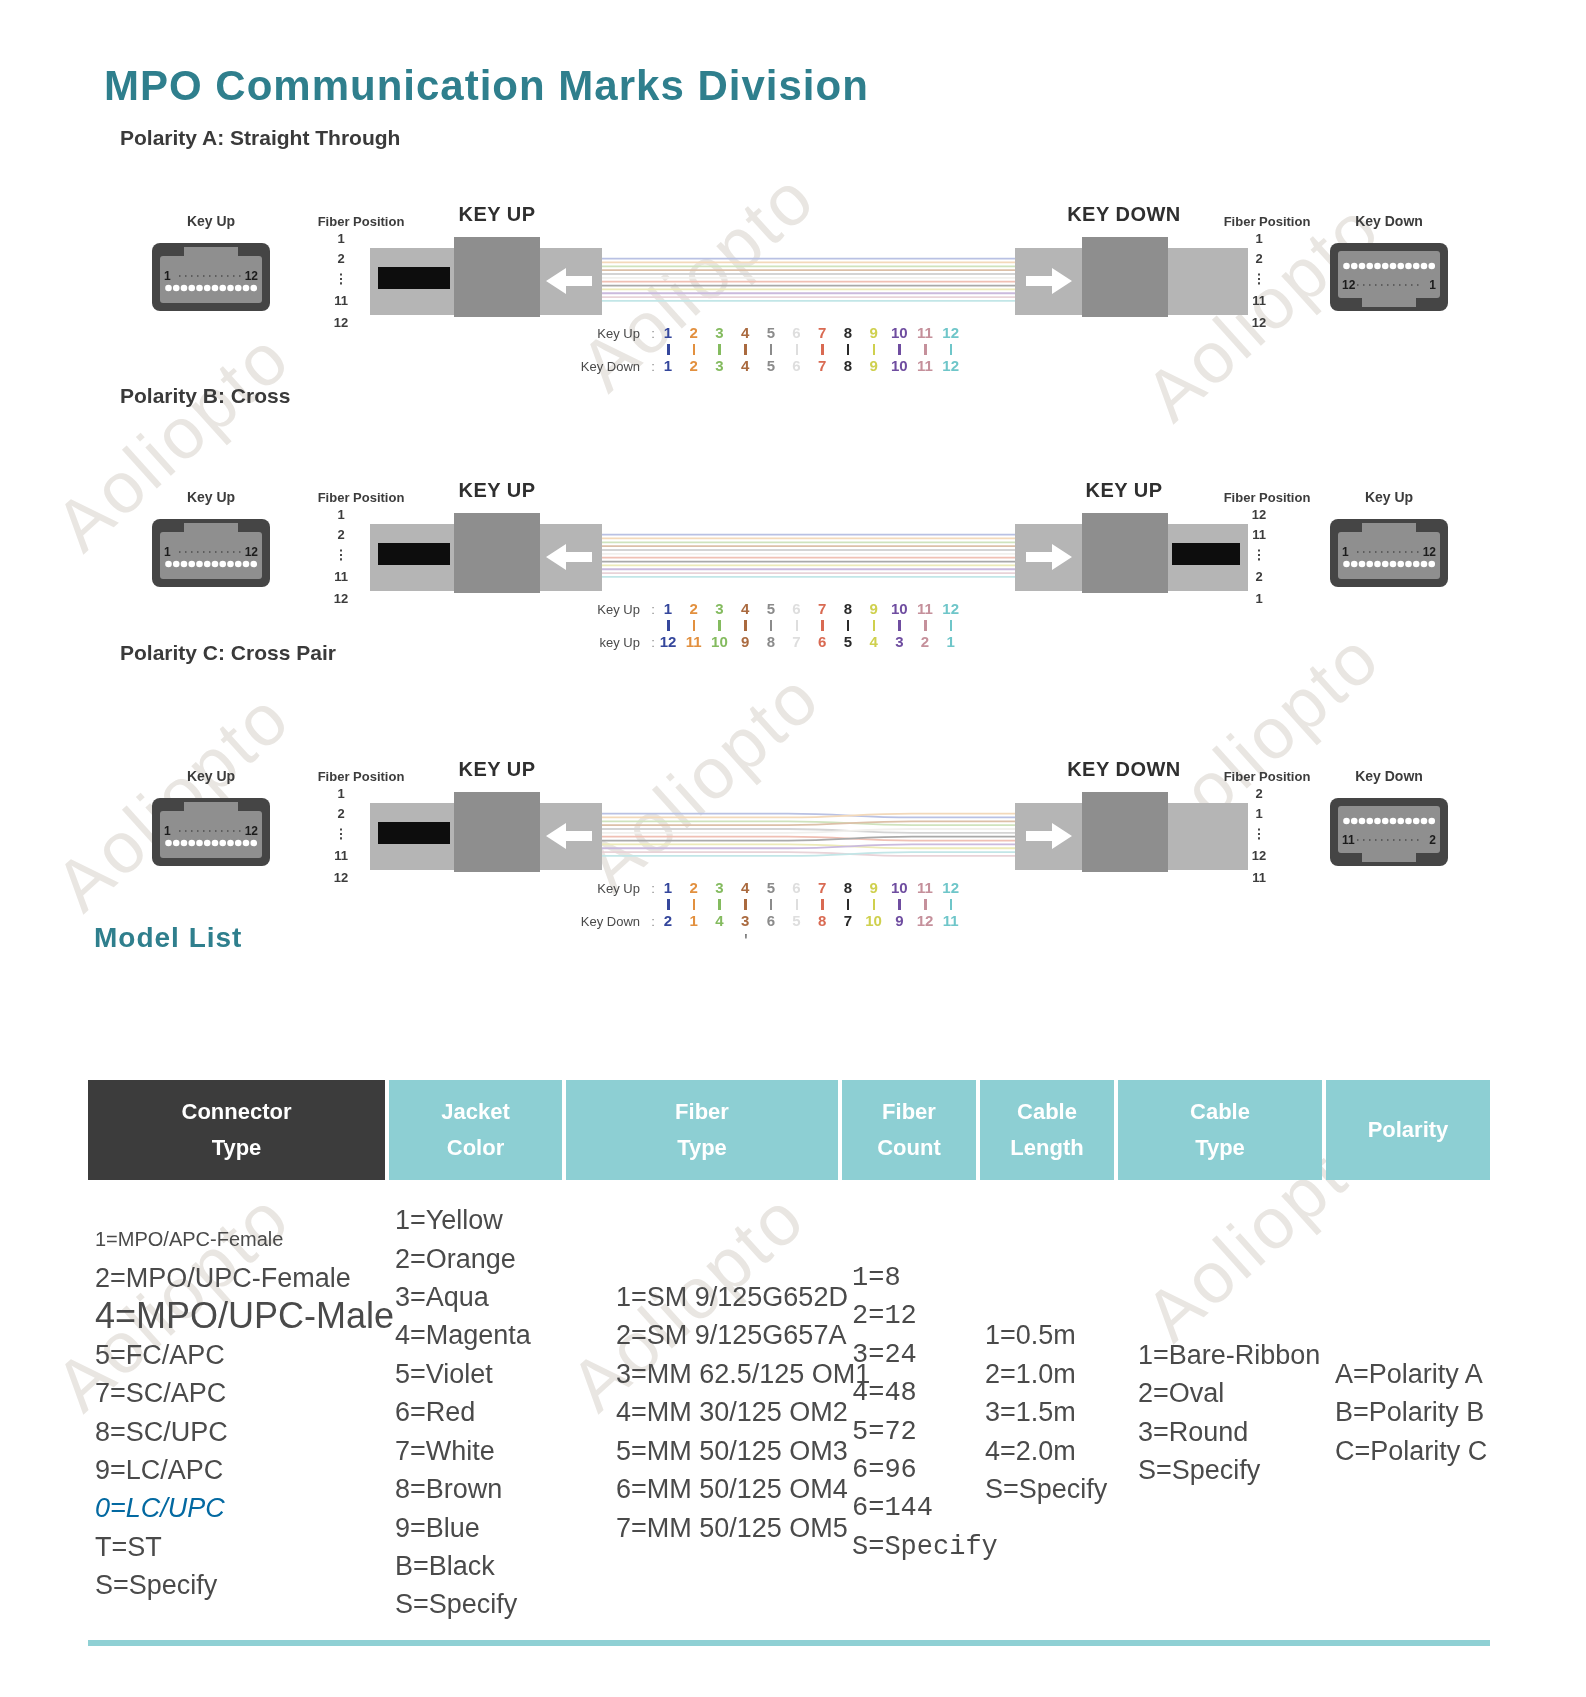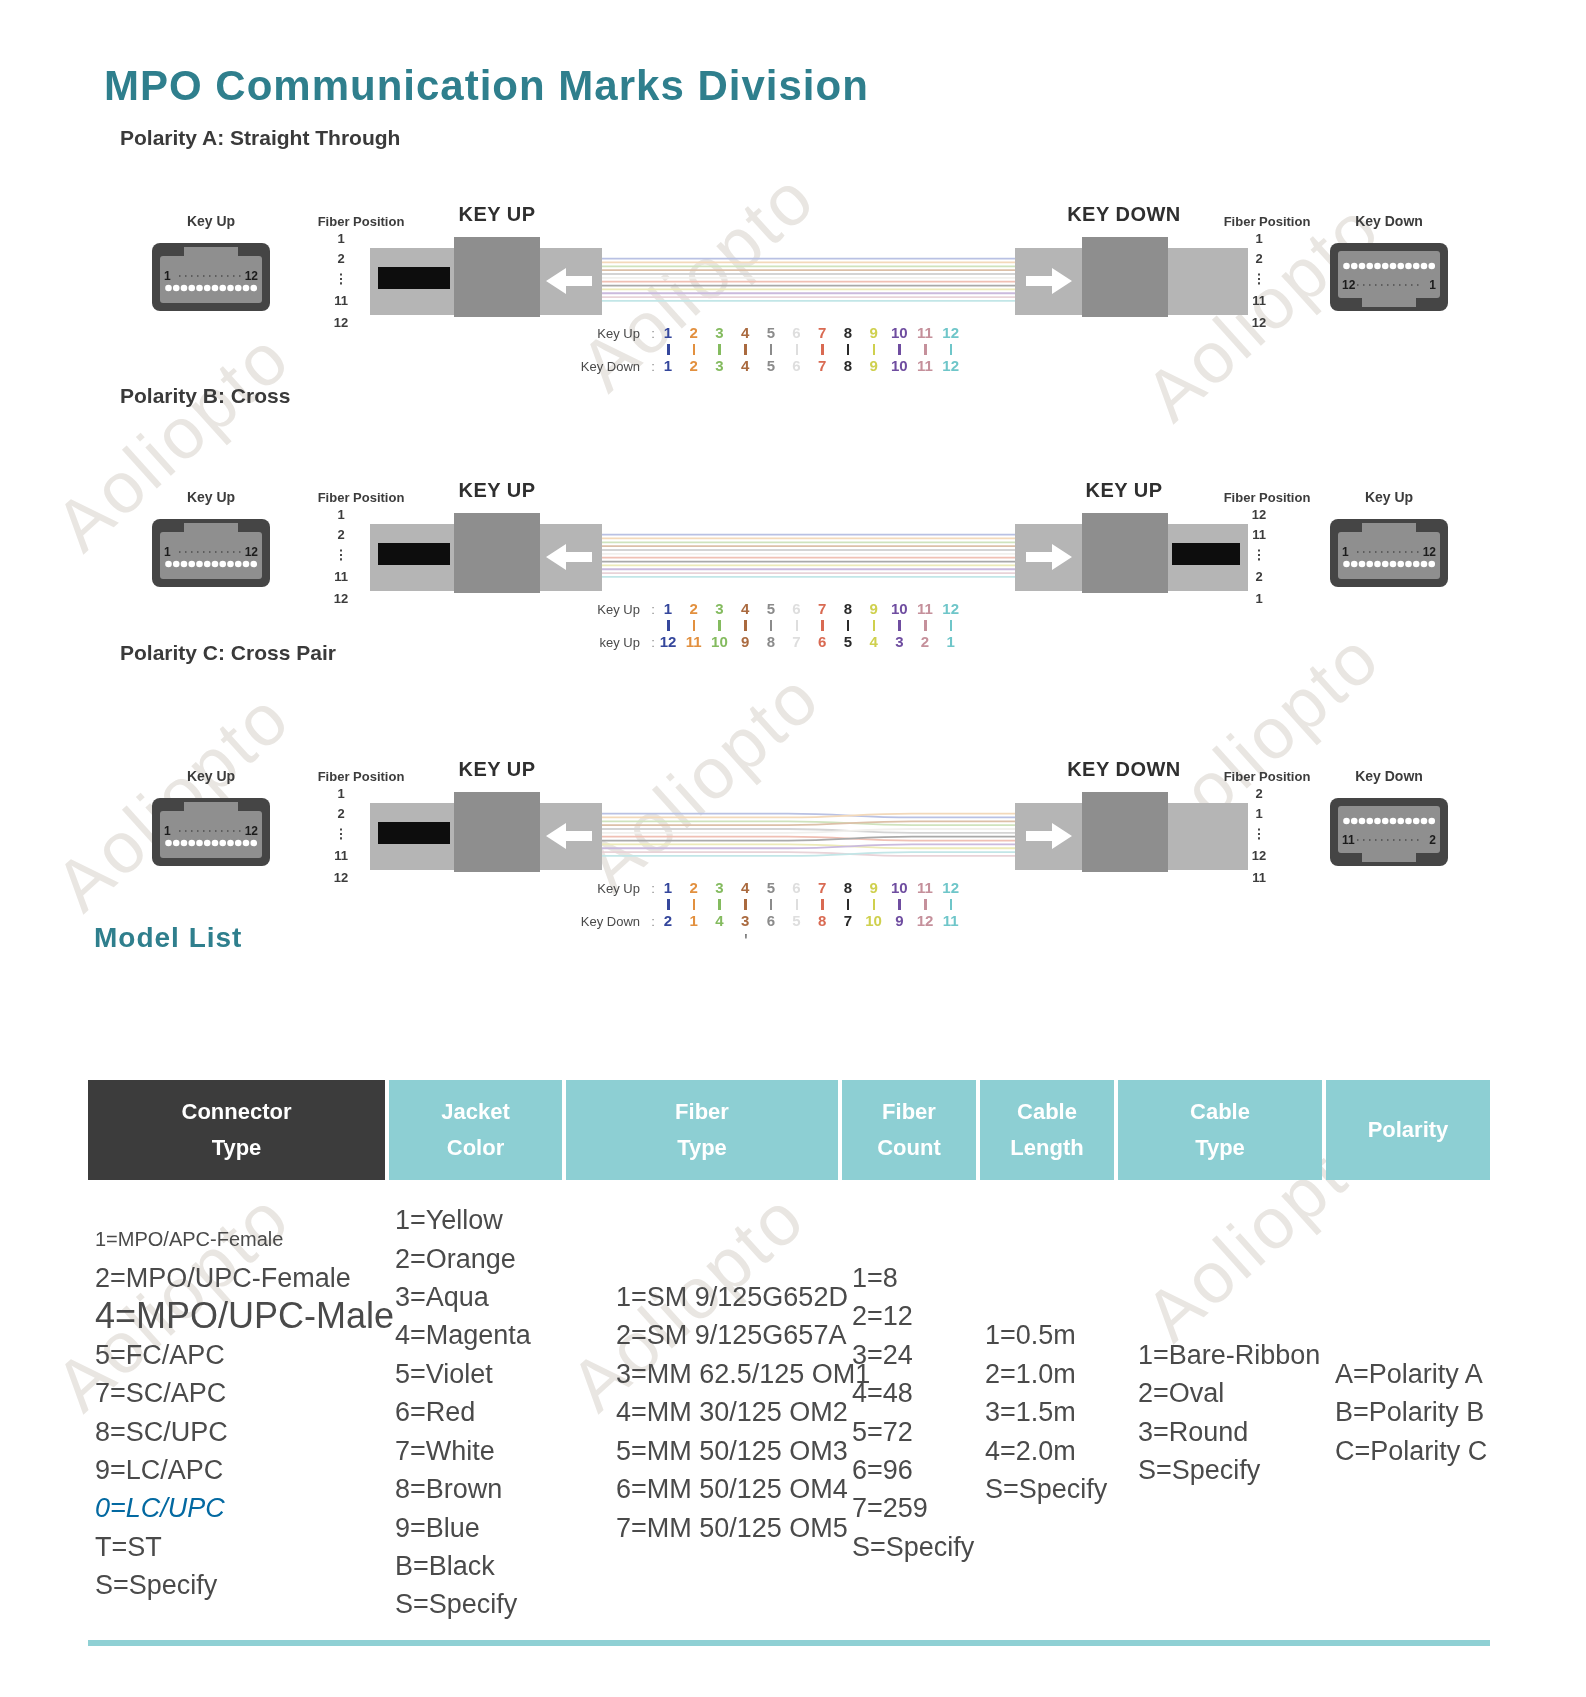--- a/index.html
+++ b/index.html
@@ -461,28 +461,28 @@
           <div style="padding-left: 4px; font-size: 27px; line-height: 38.4px; color: rgb(74, 74, 74); white-space: nowrap;">3=MM 62.5/125 OM1</div>
           <div style="padding-left: 4px; font-size: 27px; line-height: 38.4px; color: rgb(74, 74, 74); white-space: nowrap;">4=MM 30/125 OM2</div>
           <div style="padding-left: 4px; font-size: 27px; line-height: 38.4px; color: rgb(74, 74, 74); white-space: nowrap;">5=MM 50/125 OM3</div>
           <div style="padding-left: 4px; font-size: 27px; line-height: 38.4px; color: rgb(74, 74, 74); white-space: nowrap;">6=MM 50/125 OM4</div>
           <div style="padding-left: 4px; font-size: 27px; line-height: 38.4px; color: rgb(74, 74, 74); white-space: nowrap;">7=MM 50/125 OM5</div>
         </div>
         <div style="position: absolute; left: 842px; top: 1080px; width: 134px; height: 100px; background: rgb(141, 207, 211); display: flex; align-items: center; justify-content: center;">
           <div class="cell-title">Fiber
 Count</div>
         </div>
-        <div style="position: absolute; left: 842px; top: 1185px; width: 134px; height: 455px; display: flex; flex-direction: column; justify-content: center;">
+        <div style="position: absolute; left: 842px; top: 1185px; width: 134px; height: 455px; display: flex; flex-direction: column; justify-content: center; font-family: Liberation Mono, monospace;">
           <div style="padding-left: 10px; font-size: 27px; line-height: 38.4px; color: rgb(74, 74, 74); white-space: nowrap;">1=8</div>
           <div style="padding-left: 10px; font-size: 27px; line-height: 38.4px; color: rgb(74, 74, 74); white-space: nowrap;">2=12</div>
           <div style="padding-left: 10px; font-size: 27px; line-height: 38.4px; color: rgb(74, 74, 74); white-space: nowrap;">3=24</div>
           <div style="padding-left: 10px; font-size: 27px; line-height: 38.4px; color: rgb(74, 74, 74); white-space: nowrap;">4=48</div>
           <div style="padding-left: 10px; font-size: 27px; line-height: 38.4px; color: rgb(74, 74, 74); white-space: nowrap;">5=72</div>
           <div style="padding-left: 10px; font-size: 27px; line-height: 38.4px; color: rgb(74, 74, 74); white-space: nowrap;">6=96</div>
-          <div style="padding-left: 10px; font-size: 27px; line-height: 38.4px; color: rgb(74, 74, 74); white-space: nowrap;">7=259</div>
+          <div style="padding-left: 10px; font-size: 27px; line-height: 38.4px; color: rgb(74, 74, 74); white-space: nowrap;">6=144</div>
           <div style="padding-left: 10px; font-size: 27px; line-height: 38.4px; color: rgb(74, 74, 74); white-space: nowrap;">S=Specify</div>
         </div>
         <div style="position: absolute; left: 980px; top: 1080px; width: 134px; height: 100px; background: rgb(141, 207, 211); display: flex; align-items: center; justify-content: center;">
           <div class="cell-title">Cable
 Length</div>
         </div>
         <div style="position: absolute; left: 980px; top: 1185px; width: 134px; height: 455px; display: flex; flex-direction: column; justify-content: center;">
           <div style="padding-left: 5px; font-size: 27px; line-height: 38.4px; color: rgb(74, 74, 74); white-space: nowrap;">1=0.5m</div>
           <div style="padding-left: 5px; font-size: 27px; line-height: 38.4px; color: rgb(74, 74, 74); white-space: nowrap;">2=1.0m</div>
           <div style="padding-left: 5px; font-size: 27px; line-height: 38.4px; color: rgb(74, 74, 74); white-space: nowrap;">3=1.5m</div>

